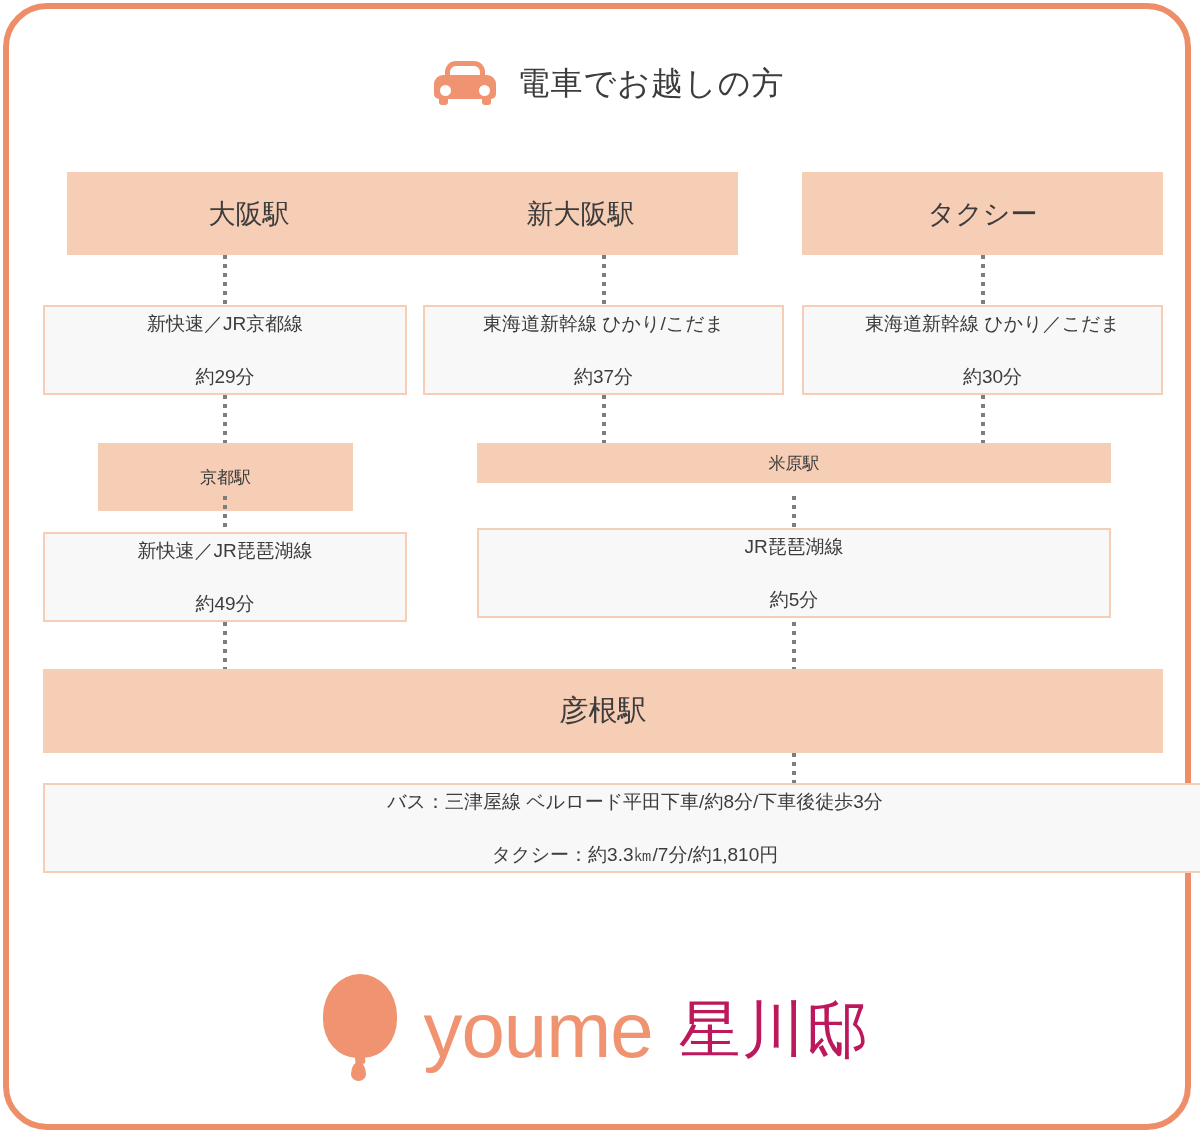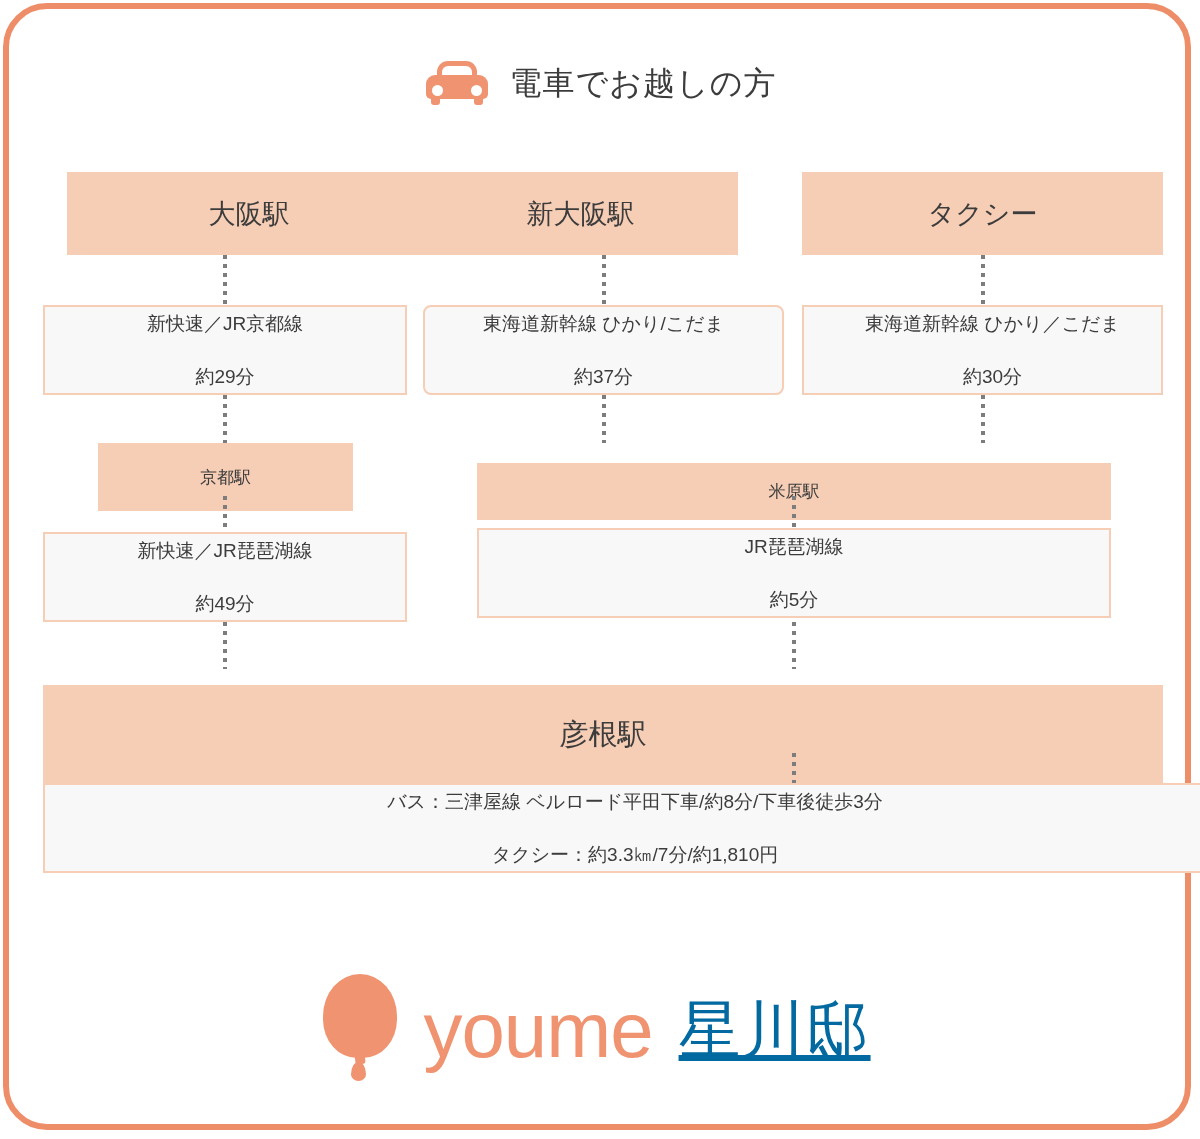--- a/index.html
+++ b/index.html
@@ -23,21 +23,21 @@
     height: 1127px;
     box-sizing: border-box;
     border: 6px solid #ee8e68;
     border-radius: 44px;
     background: #ffffff;
   }
 
   
   .header {
     position: absolute;
-    left: 4px;
+    left: 12px;
     top: 52px;
     width: 1176px;
     display: flex;
     align-items: center;
     justify-content: center;
     gap: 22px;
   }
   .car-icon {
     width: 62px;
     height: 44px;
@@ -191,24 +191,23 @@
   }
   .logo-word {
     font-size: 78px;
     color: #ef9370;
     letter-spacing: -1px;
     line-height: 1;
     font-weight: 500;
   }
   .logo-name {
     font-size: 62px;
-    color: #0369a1;
+    color: #be185d;
     letter-spacing: 2px;
     line-height: 1;
-    text-decoration: underline;
   }
 </style>
 </head>
 <body>
 
 <div class="card">
 
   <div class="header">
     <div class="car-icon">
       <div class="roof"></div>
@@ -229,52 +228,52 @@
     <div class="node station-main" style="left:793px; top:163px; width:361px; height:83px;">タクシー</div>
 
     <div class="connector" style="left:214px; top:246px; height:50px;"></div>
     <div class="connector" style="left:593px; top:246px; height:50px;"></div>
     <div class="connector" style="left:972px; top:246px; height:50px;"></div>
 
     <div class="leg-box" style="left:34px; top:296px; width:364px; height:90px;">
       <span>新快速／JR京都線</span>
       <span>約29分</span>
     </div>
-    <div class="leg-box" style="left:414px; top:296px; width:361px; height:90px;border-radius:8px;">
+    <div class="leg-box" style="left:414px; top:296px; width:361px; height:90px;">
       <span>東海道新幹線 ひかり/こだま</span>
       <span>約37分</span>
     </div>
     <div class="leg-box" style="left:793px; top:296px; width:361px; height:90px;padding-left:20px;">
       <span>東海道新幹線 ひかり／こだま</span>
       <span>約30分</span>
     </div>
 
     <div class="connector" style="left:214px; top:386px; height:48px;"></div>
     <div class="connector" style="left:593px; top:386px; height:48px;"></div>
     <div class="connector" style="left:972px; top:386px; height:48px;"></div>
 
     <div class="node station-mid" style="left:89px; top:434px; width:255px; height:68px;">京都駅</div>
-    <div class="node station-mid" style="left:468px; top:434px; width:634px; height:57px;margin-top:20px;">米原駅</div>
+    <div class="node station-mid" style="left:468px; top:434px; width:634px; height:40px;">米原駅</div>
 
     <div class="connector" style="left:214px; top:487px; height:36px;"></div>
     <div class="connector" style="left:783px; top:487px; height:36px;"></div>
 
     <div class="leg-box" style="left:34px; top:523px; width:364px; height:90px;">
       <span>新快速／JR琵琶湖線</span>
       <span>約49分</span>
     </div>
     <div class="leg-box" style="left:468px; top:519px; width:634px; height:90px;">
       <span>JR琵琶湖線</span>
       <span>約5分</span>
     </div>
 
     <div class="connector" style="left:214px; top:613px; height:47px;"></div>
     <div class="connector" style="left:783px; top:613px; height:47px;"></div>
 
-    <div class="node station-end" style="left:34px; top:660px; width:1120px; height:100px;margin-top:16px;">彦根駅</div>
+    <div class="node station-end" style="left:34px; top:660px; width:1120px; height:84px;">彦根駅</div>
 
     <div class="connector" style="left:783px; top:744px; height:30px;"></div>
 
     <div class="leg-box" style="left:34px; top:774px; width:1184px; height:90px;">
       <span>バス：三津屋線 ベルロード平田下車/約8分/下車後徒歩3分</span>
       <span>タクシー：約3.3㎞/7分/約1,810円</span>
     </div>
 
   </div>
 

